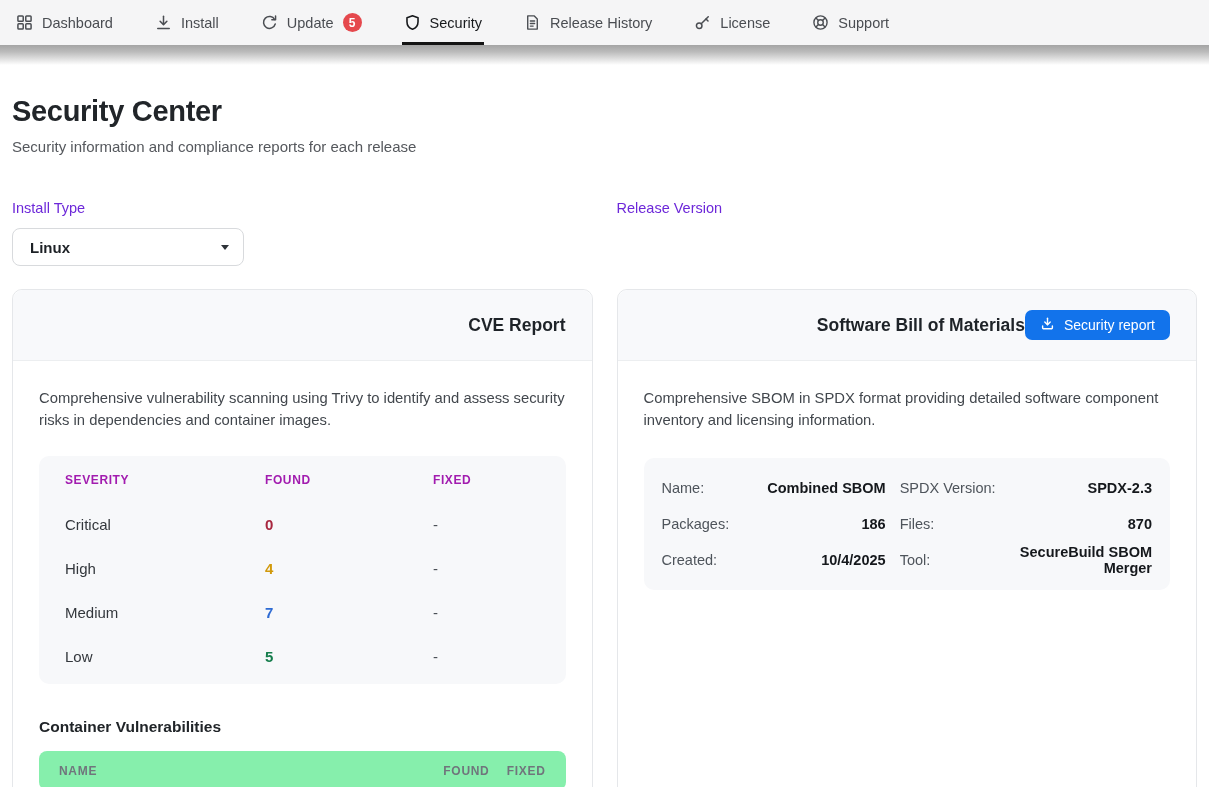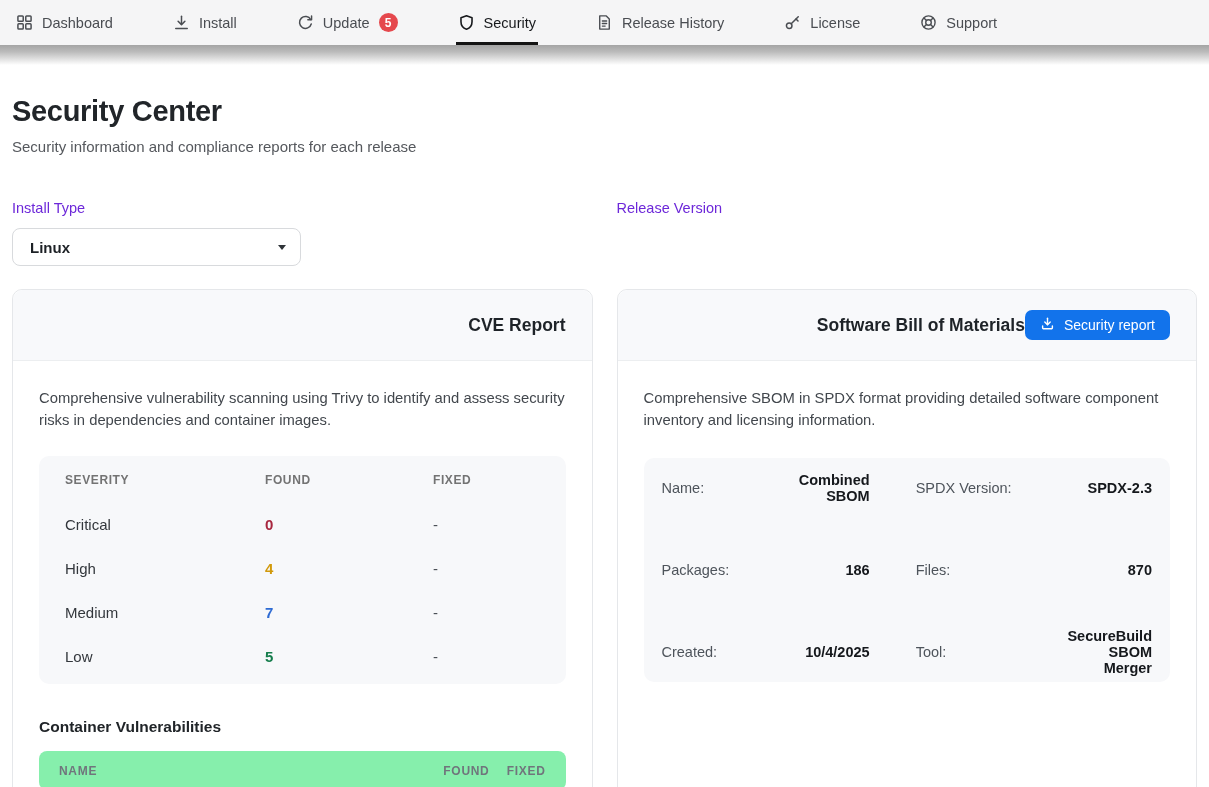--- a/index.html
+++ b/index.html
@@ -1,21 +1,21 @@
 <!DOCTYPE html>
 <html><head>
 <meta charset="utf-8">
 <style>
   * { margin:0; padding:0; box-sizing:border-box; }
   html,body { width:1209px; height:787px; overflow:hidden; background:#fff;
     font-family:"Liberation Sans","DejaVu Sans",sans-serif; }
 
   
   .topnav { height:45px; background:#f5f5f6; display:flex; align-items:stretch;
-    padding:0 16px; gap:60px; }
+    padding:0 16px; gap:42px; }
   .nav-item { display:flex; align-items:center; gap:9px; font-size:14.5px;
     color:#4a4d52; cursor:pointer; position:relative; white-space:nowrap; }
   .nav-item svg { display:block; }
   .nav-item.active { color:#17191c; font-weight:500; }
   .nav-item.active::after { content:""; position:absolute; left:-2px; right:-2px;
     bottom:0; height:3px; background:#141414; }
   .nav-badge { min-width:19px; height:19px; border-radius:10px; color:#fff;
     font-size:12px; font-weight:700; display:flex; align-items:center;
     justify-content:center; padding:0 5px; }
   .nav-shadow { height:20px;
@@ -23,21 +23,21 @@
 
   
   .content { padding:0 12px; }
   .page-title { margin-top:30px; font-size:29px; font-weight:700; color:#212529;
     letter-spacing:-0.3px; }
   .page-subtitle { margin-top:10px; font-size:15px; color:#55585d; }
 
   
   .filters { margin-top:45px; display:grid; grid-template-columns:1fr 1fr; gap:24px; }
   .filter-label { display:block; font-size:14.5px; color:#6d28d9; margin-bottom:12px; }
-  .select { width:289px; height:38px; background:#fff; border:1px solid #d8dadd;
+  .select { width:232px; height:38px; background:#fff; border:1px solid #d8dadd;
     border-radius:8px; display:flex; align-items:center; justify-content:space-between;
     padding:0 14px 0 17px; cursor:pointer; }
   .select .sel-value { font-size:15px; font-weight:700; color:#1d2126; }
   .select .sel-right { display:flex; align-items:center; gap:7px; }
   .sel-meta { font-size:12.5px; color:#9aa0a6; }
   .caret { width:0; height:0; border-left:4.5px solid transparent;
     border-right:4.5px solid transparent; border-top:5.5px solid #2e3338; }
 
   
   .cards { margin-top:23px; display:grid; grid-template-columns:1fr 1fr; gap:24px;
@@ -48,21 +48,21 @@
     align-items:center; justify-content:flex-end; }
   .card-title { font-size:17.5px; font-weight:600; color:#1e2328; }
   .card-body { padding:27px 26px; }
   .card-desc { font-size:14.8px; line-height:21.5px; color:#42474d; }
 
   
   .sev-table { margin-top:25px; background:#f7f8fa; border-radius:10px;
     padding:2px 0 6px; }
   .sev-row { display:grid; grid-template-columns:200px 168px 1fr; align-items:center;
     height:44px; padding:0 26px; }
-  .sev-row.head { font-size:12px; font-weight:600; color:#737373;
+  .sev-row.head { font-size:12px; font-weight:600; color:#a21caf;
     letter-spacing:0.6px; }
   .sev-name { font-size:15px; color:#33373c; }
   .sev-found { font-size:15px; font-weight:700; }
   .sev-fixed { font-size:15px; color:#4b5056; }
 
   
   .cv-section { margin-top:34px; }
   .cv-title { font-size:15.5px; font-weight:600; color:#202428; }
   .cv-head { margin-top:15px; background:#86efac; border-radius:8px; height:39px;
     display:flex; align-items:center; padding:0 20px; font-size:12px; font-weight:600;
@@ -70,21 +70,21 @@
   .cv-name { flex:1; }
   .cv-found { width:120px; text-align:right; }
   .cv-fixed { width:56px; text-align:right; }
 
   
   .download-btn { display:flex; align-items:center; gap:9px; height:30px;
     padding:0 15px; border:none; border-radius:7px; color:#fff; font-size:14px;
     font-weight:500; cursor:pointer; font-family:inherit; }
   .sbom-grid { margin-top:27px; background:#f7f8fa; border-radius:10px;
     padding:12px 18px; display:grid; grid-template-columns:auto 1fr auto 1fr;
-    column-gap:14px;gap:46px; }
+    column-gap:14px; }
   .sbom-grid span { height:36px; display:flex; align-items:center; font-size:14.5px; }
   .sbom-label { color:#4e545b; }
   .sbom-value { font-weight:700; color:#15181c; justify-content:flex-end;
     text-align:right; }
 </style>
 </head>
 <body>
 
 <nav class="topnav">
   <div class="nav-item">

